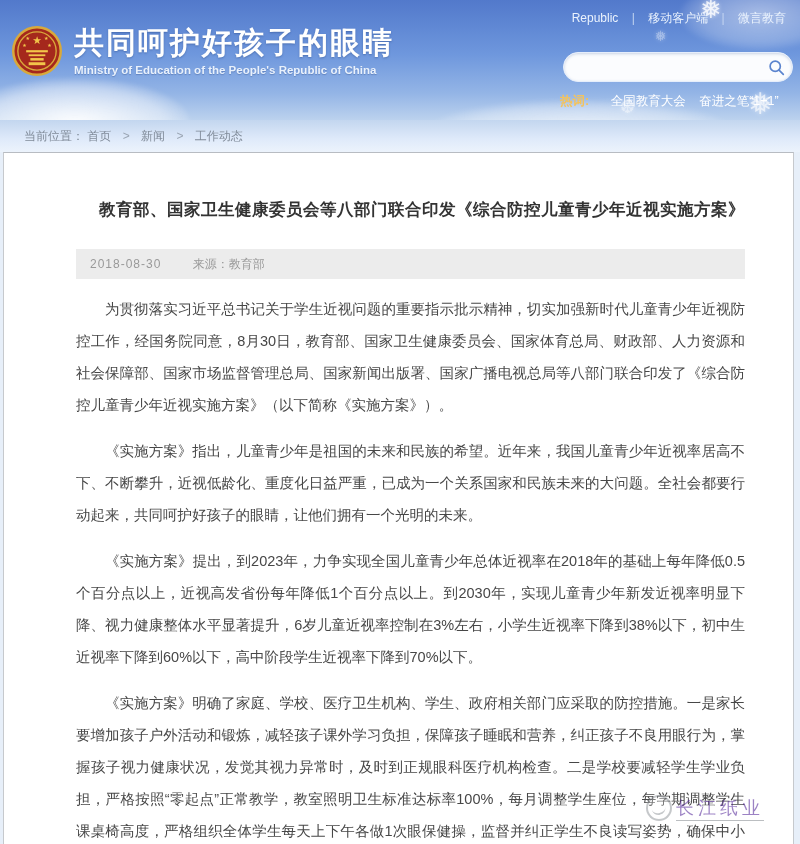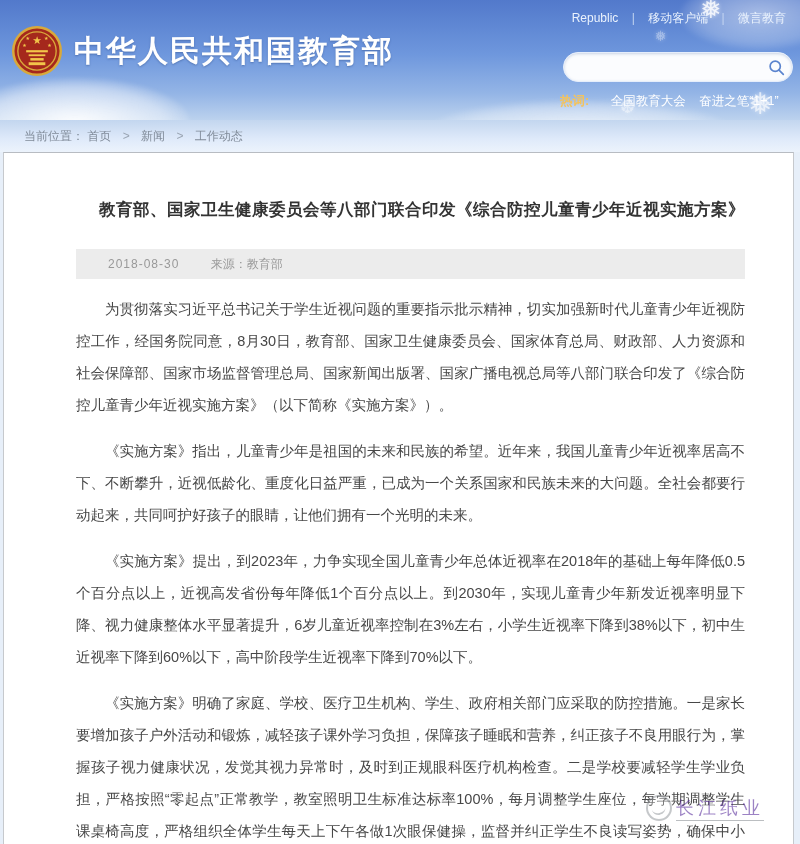--- a/index.html
+++ b/index.html
@@ -161,21 +161,21 @@
     color: #333333;
     letter-spacing: 0.5px;
   }
   .meta-bar {
     margin-top: 28px;
     height: 30px;
     line-height: 30px;
     background: #ececec;
     color: #999999;
     font-size: 12px;
-    padding-left: 32px;
+    padding-left: 14px;
   }
   .meta-bar .meta-date { margin-right: 28px; letter-spacing: 1px; }
   .article-body p {
     margin-top: 14px;
     font-size: 14.5px;
     line-height: 32px;
     color: #474747;
     text-indent: 2em;
     text-align: justify;
   }
@@ -248,21 +248,22 @@
         <text x="19" y="17" font-size="6" fill="#f2c54a" text-anchor="middle">★</text>
         <text x="41" y="17" font-size="6" fill="#f2c54a" text-anchor="middle">★</text>
         <text x="15" y="25" font-size="6" fill="#f2c54a" text-anchor="middle">★</text>
         <text x="45" y="25" font-size="6" fill="#f2c54a" text-anchor="middle">★</text>
         <rect x="17" y="29" width="26" height="2.6" fill="#f2c54a"></rect>
         <rect x="20" y="34" width="20" height="2.2" fill="#f2c54a"></rect>
         <rect x="22" y="38.5" width="16" height="3" fill="#f2c54a"></rect>
         <rect x="20" y="43.5" width="20" height="3.5" fill="#f2c54a"></rect>
       </svg>
       <div>
-        <div class="site-title">中华人民共和国教育部</div>
+        <div class="site-title">共同呵护好孩子的眼睛</div>
+        <div class="site-subtitle">Ministry of Education of the People's Republic of China</div>
       </div>
     </div>
 
     <div class="search-box">
       <input class="search-input" type="text" placeholder="" style="">
       <button class="search-btn">
         <svg width="17" height="17" viewBox="0 0 20 20">
           <circle cx="8.5" cy="8.5" r="6" fill="none" stroke="#5b84ce" stroke-width="2"></circle>
           <line x1="13" y1="13" x2="18" y2="18" stroke="#5b84ce" stroke-width="2" stroke-linecap="round"></line>
         </svg>

